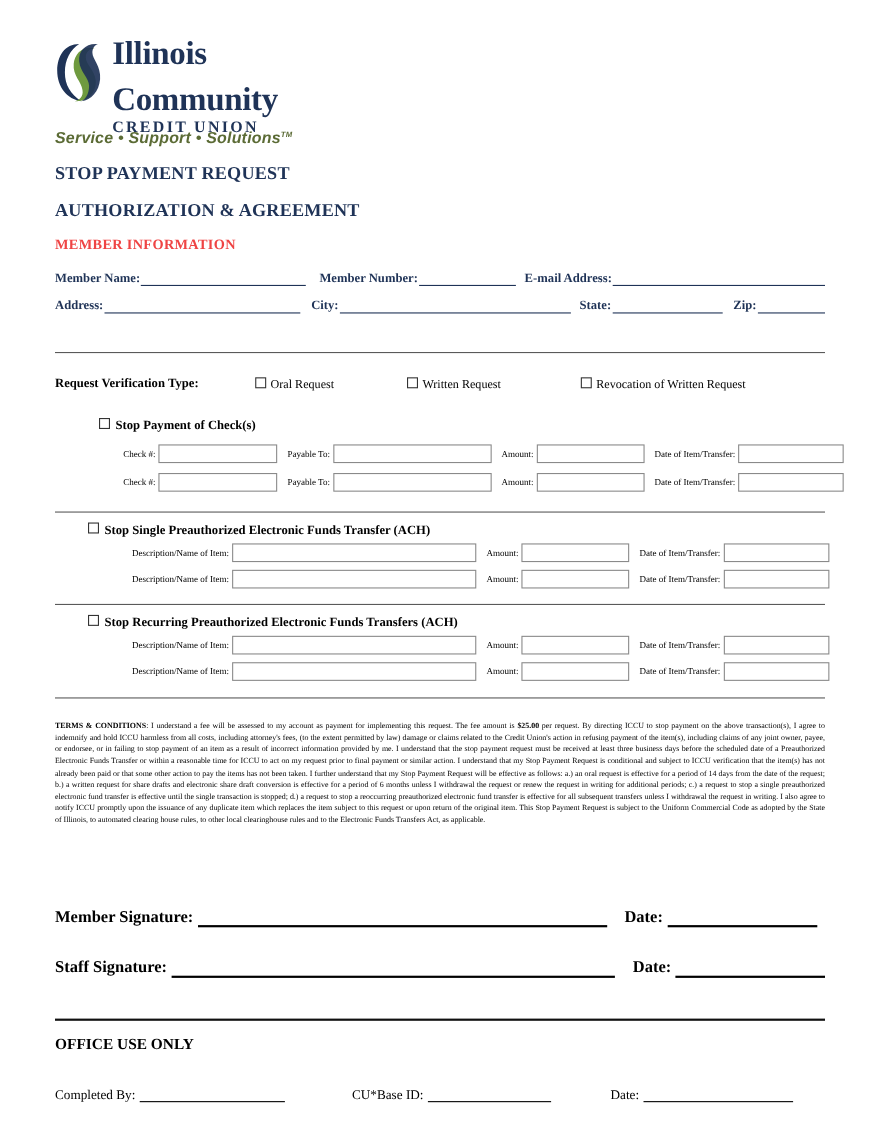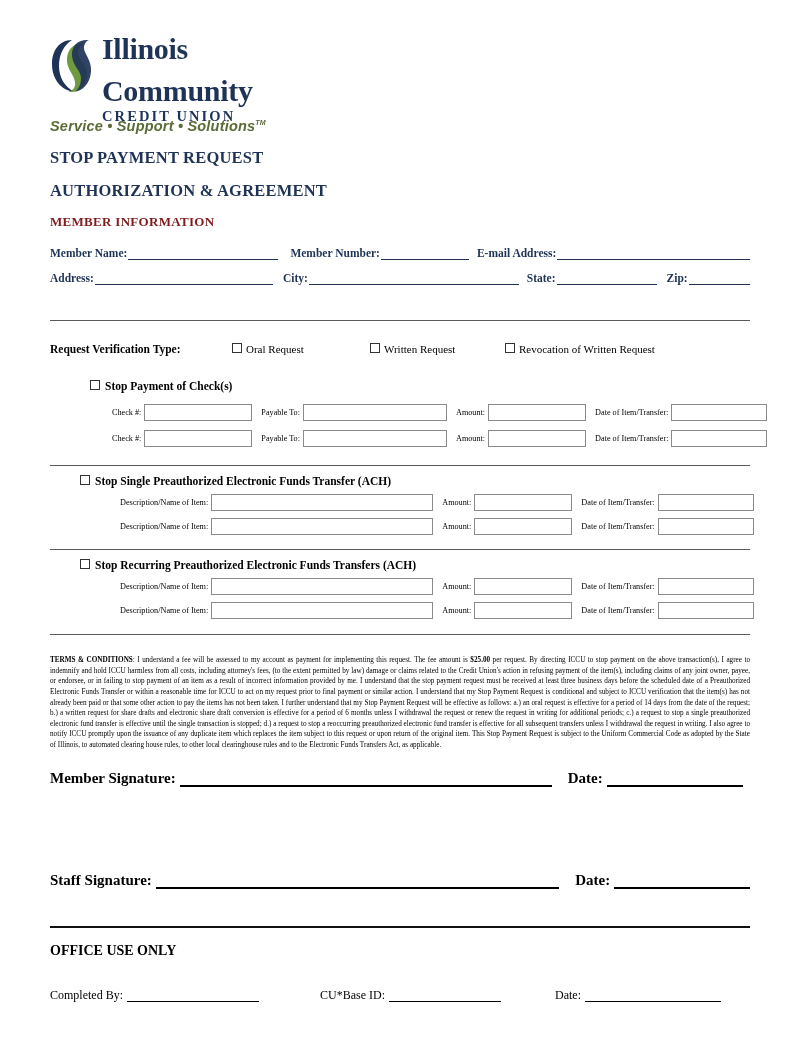--- a/index.html
+++ b/index.html
@@ -95,21 +95,21 @@
   }
   .title1 { top: 130px; }
   .title2 { top: 163px; }
   .subhead {
     position: absolute;
     left: 22px;
     top: 196px;
     font-family: "Liberation Serif", "DejaVu Serif", serif;
     font-weight: bold;
     font-size: 13px;
-    color: #7f1d1d;
+    color: #ef4444;
     letter-spacing: 0.3px;
   }
 
   
   .field-row {
     position: absolute;
     left: 22px;
     width: 700px;
     display: flex;
     align-items: flex-end;
@@ -157,21 +157,21 @@
     font-weight: bold;
   }
   .cbopt {
     position: absolute;
     top: 0;
     white-space: nowrap;
     font-size: 11px;
   }
   .cbopt.o1 { left: 182px; }
   .cbopt.o2 { left: 320px; }
-  .cbopt.o3 { left: 455px; }
+  .cbopt.o3 { left: 478px; }
   .box {
     display: inline-block;
     width: 8px;
     height: 8px;
     border: 1px solid #333;
     margin-right: 4px;
     vertical-align: 0px;
     background: #fff;
   }
 
@@ -222,21 +222,21 @@
   
   .sig-row {
     position: absolute;
     left: 22px;
     width: 700px;
     display: flex;
     align-items: flex-end;
     font-weight: bold;
     font-size: 15px;
   }
-  .sig-row.s1 { top: 752px; }
+  .sig-row.s1 { top: 808px; }
   .sig-row.s2 { top: 854px; }
   .sig-row .sl { white-space: nowrap; padding-right: 4px; }
   .sig-line {
     border-bottom: 2.2px solid #000;
     height: 15px;
   }
 
   
   .office-title {
     position: absolute;

